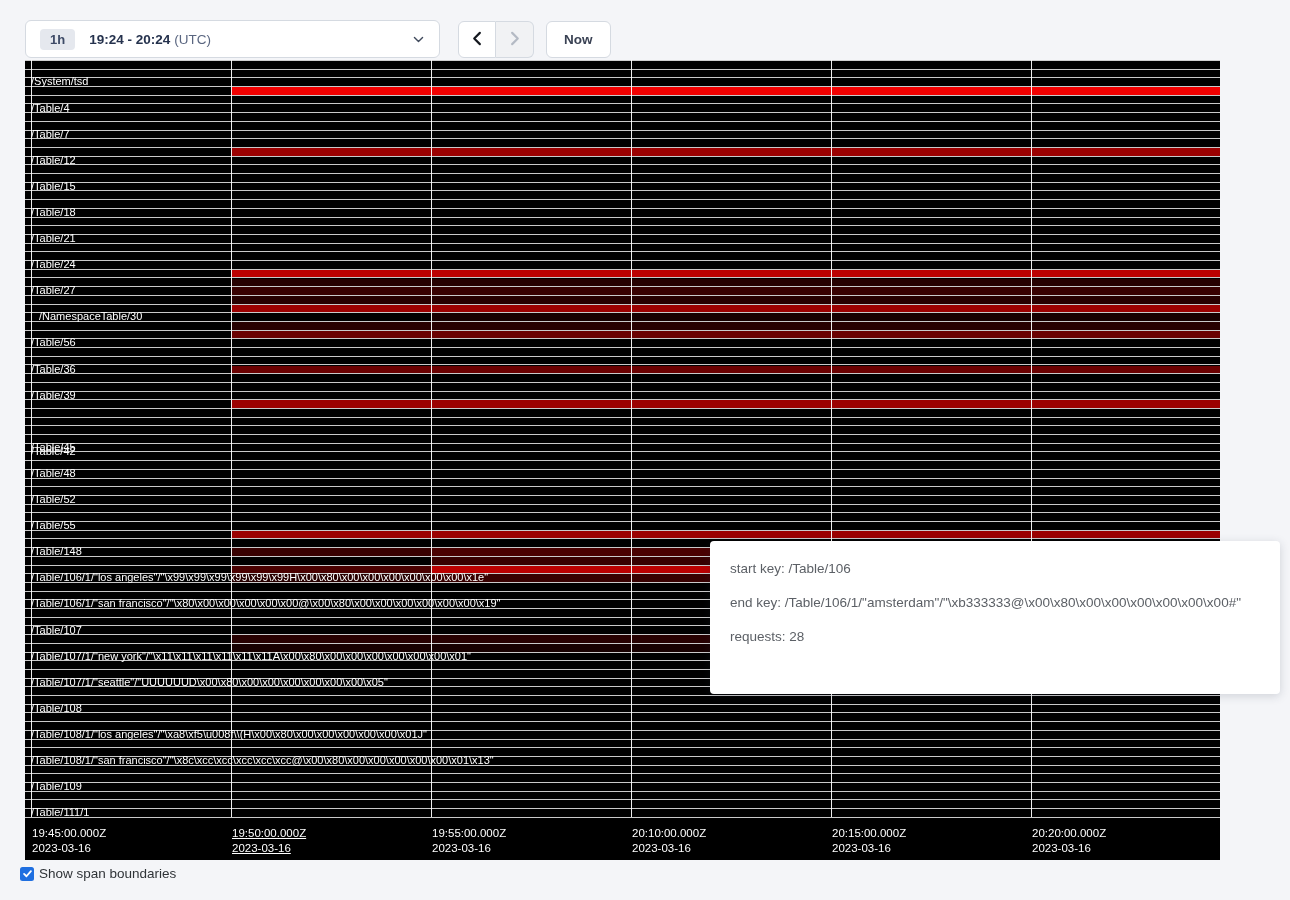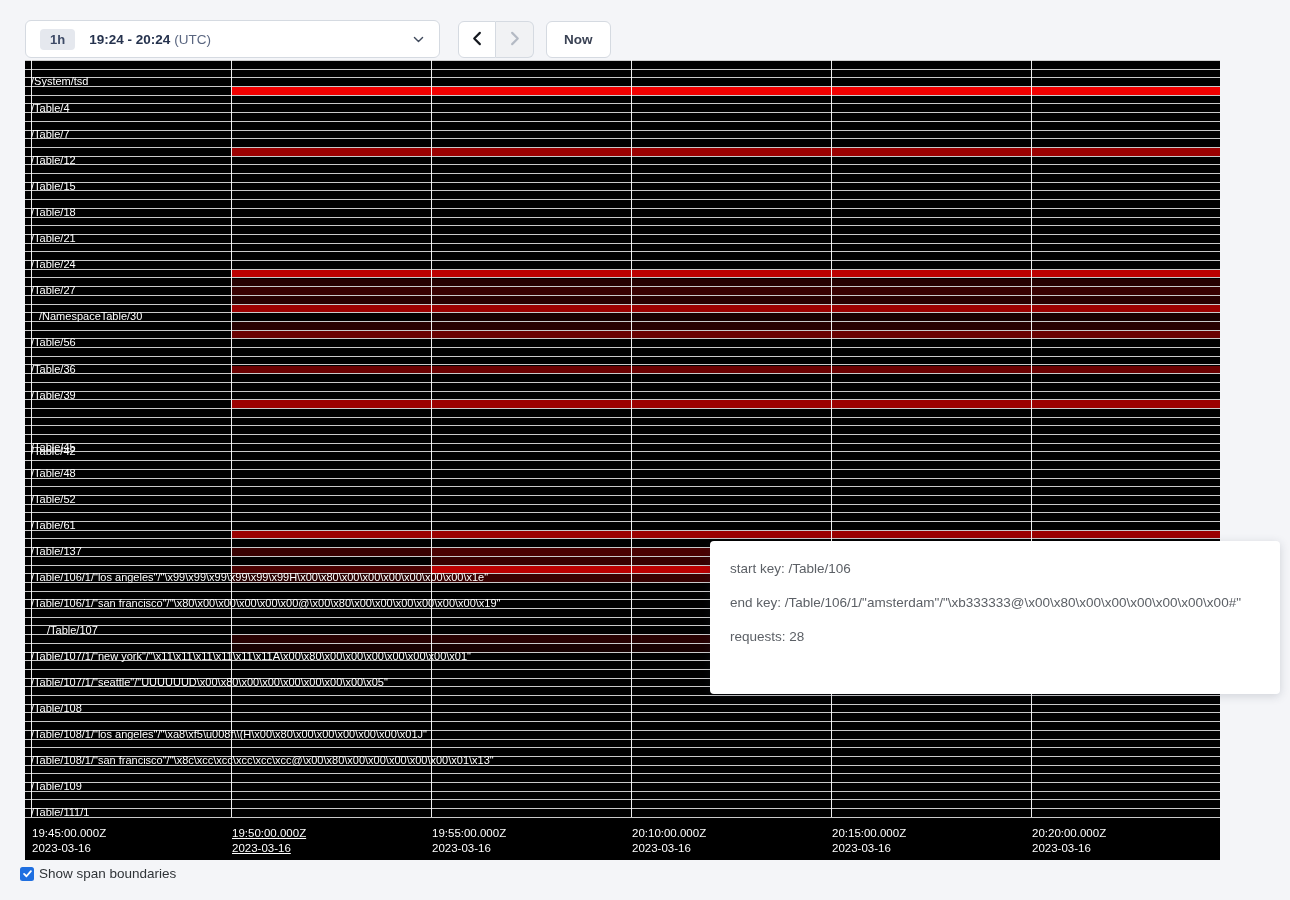--- a/index.html
+++ b/index.html
@@ -317,25 +317,25 @@
       <div class="keylabel" style="left: 6px; top: 198.1px;">/Table/24</div>
       <div class="keylabel" style="left: 6px; top: 224.2px;">/Table/27</div>
       <div class="keylabel" style="left: 6px; top: 250.3px; margin-left: 8px;">/NamespaceTable/30</div>
       <div class="keylabel" style="left: 6px; top: 276.4px;">/Table/56</div>
       <div class="keylabel" style="left: 6px; top: 302.5px;">/Table/36</div>
       <div class="keylabel" style="left: 6px; top: 328.6px;">/Table/39</div>
       <div class="keylabel" style="left: 6px; top: 354.7px; margin-top: 30px;">/Table/42</div>
       <div class="keylabel" style="left: 6px; top: 380.8px;">/Table/45</div>
       <div class="keylabel" style="left: 6px; top: 406.9px;">/Table/48</div>
       <div class="keylabel" style="left: 6px; top: 433px;">/Table/52</div>
-      <div class="keylabel" style="left: 6px; top: 459.1px;">/Table/61</div>
-      <div class="keylabel" style="left: 6px; top: 485.2px;">/Table/137</div>
+      <div class="keylabel" style="left: 6px; top: 459.1px;">/Table/55</div>
+      <div class="keylabel" style="left: 6px; top: 485.2px;">/Table/148</div>
       <div class="keylabel" style="left: 6px; top: 511.3px;">/Table/106/1/"los angeles"/"\x99\x99\x99\x99\x99\x99H\x00\x80\x00\x00\x00\x00\x00\x00\x1e"</div>
       <div class="keylabel" style="left: 6px; top: 537.4px;">/Table/106/1/"san francisco"/"\x80\x00\x00\x00\x00\x00@\x00\x80\x00\x00\x00\x00\x00\x00\x19"</div>
-      <div class="keylabel" style="left: 6px; top: 563.5px; padding-left: 16px;">/Table/107</div>
+      <div class="keylabel" style="left: 6px; top: 563.5px;">/Table/107</div>
       <div class="keylabel" style="left: 6px; top: 589.6px;">/Table/107/1/"new york"/"\x11\x11\x11\x11\x11\x11A\x00\x80\x00\x00\x00\x00\x00\x00\x01"</div>
       <div class="keylabel" style="left: 6px; top: 615.7px;">/Table/107/1/"seattle"/"UUUUUUD\x00\x80\x00\x00\x00\x00\x00\x00\x05"</div>
       <div class="keylabel" style="left: 6px; top: 641.8px;">/Table/108</div>
       <div class="keylabel" style="left: 6px; top: 667.9px;">/Table/108/1/"los angeles"/"\xa8\xf5\u008f\\(H\x00\x80\x00\x00\x00\x00\x00\x01J"</div>
       <div class="keylabel" style="left: 6px; top: 694px;">/Table/108/1/"san francisco"/"\x8c\xcc\xcc\xcc\xcc\xcc@\x00\x80\x00\x00\x00\x00\x00\x01\x13"</div>
       <div class="keylabel" style="left: 6px; top: 720.1px;">/Table/109</div>
       <div class="keylabel" style="left: 6px; top: 746.2px;">/Table/111/1</div>
     </div>
   <div id="ticks">
       <div class="tick" style="left: 7px; top: 765.9px;">

